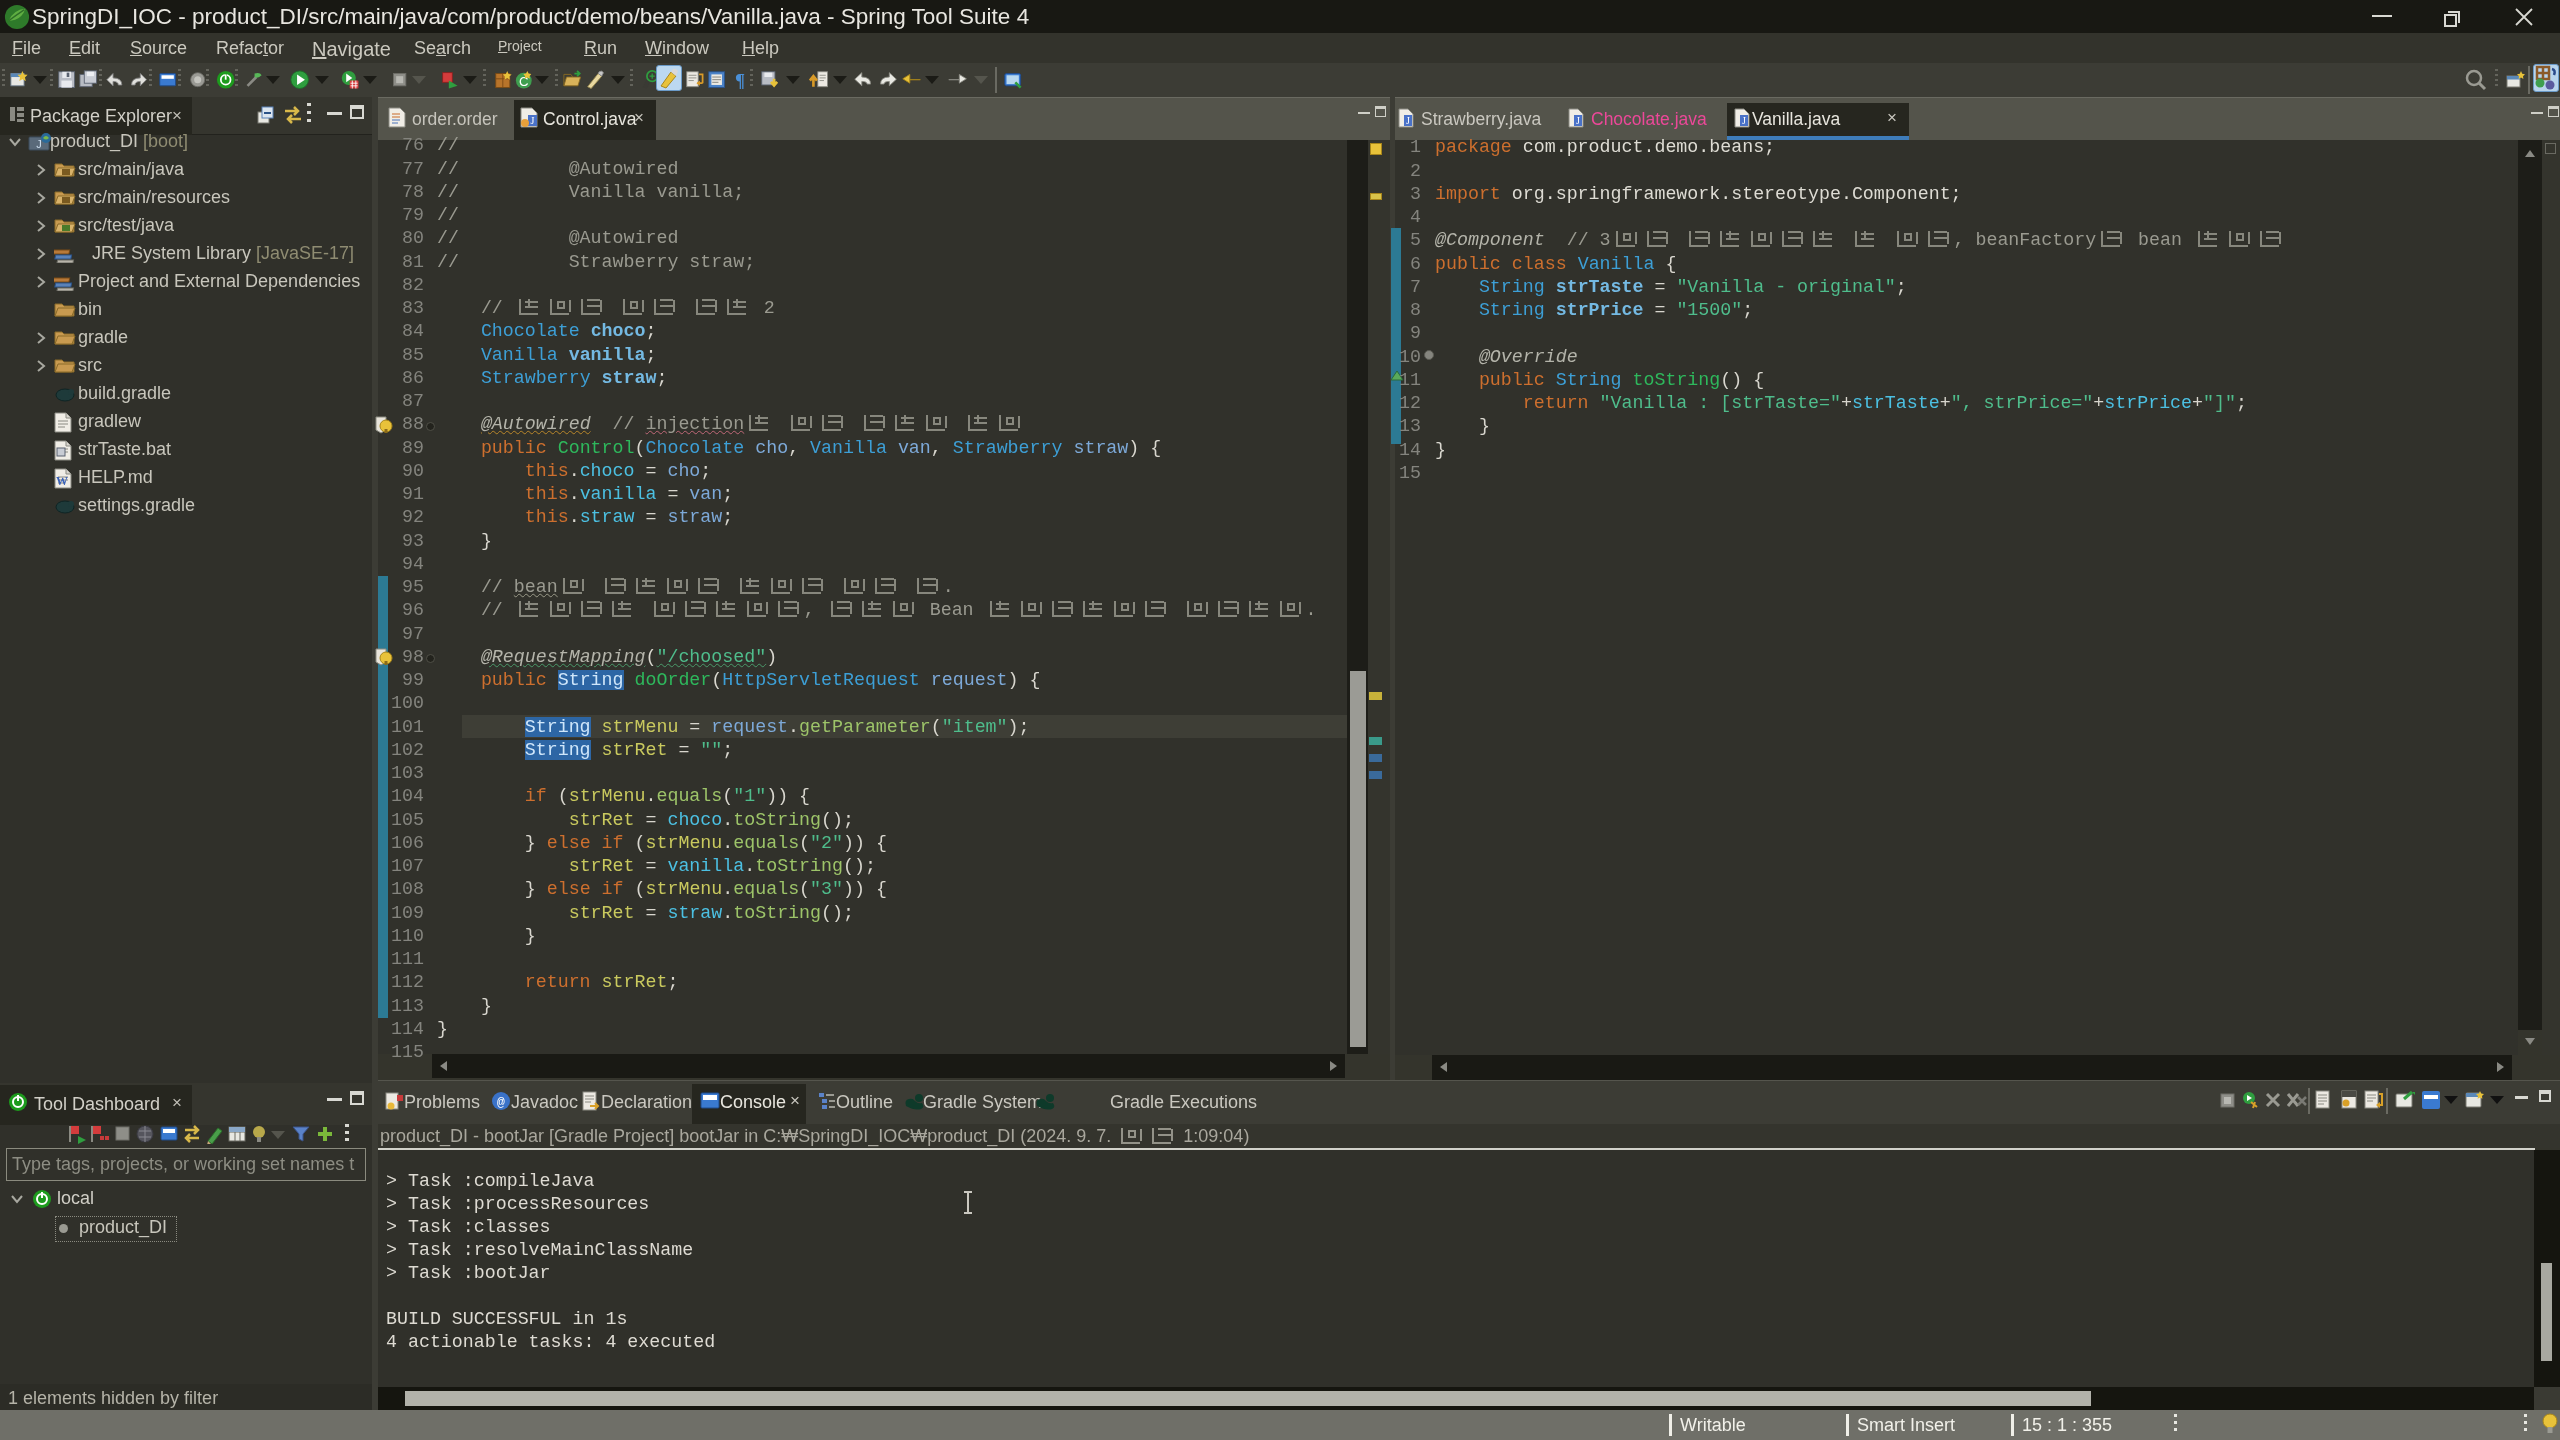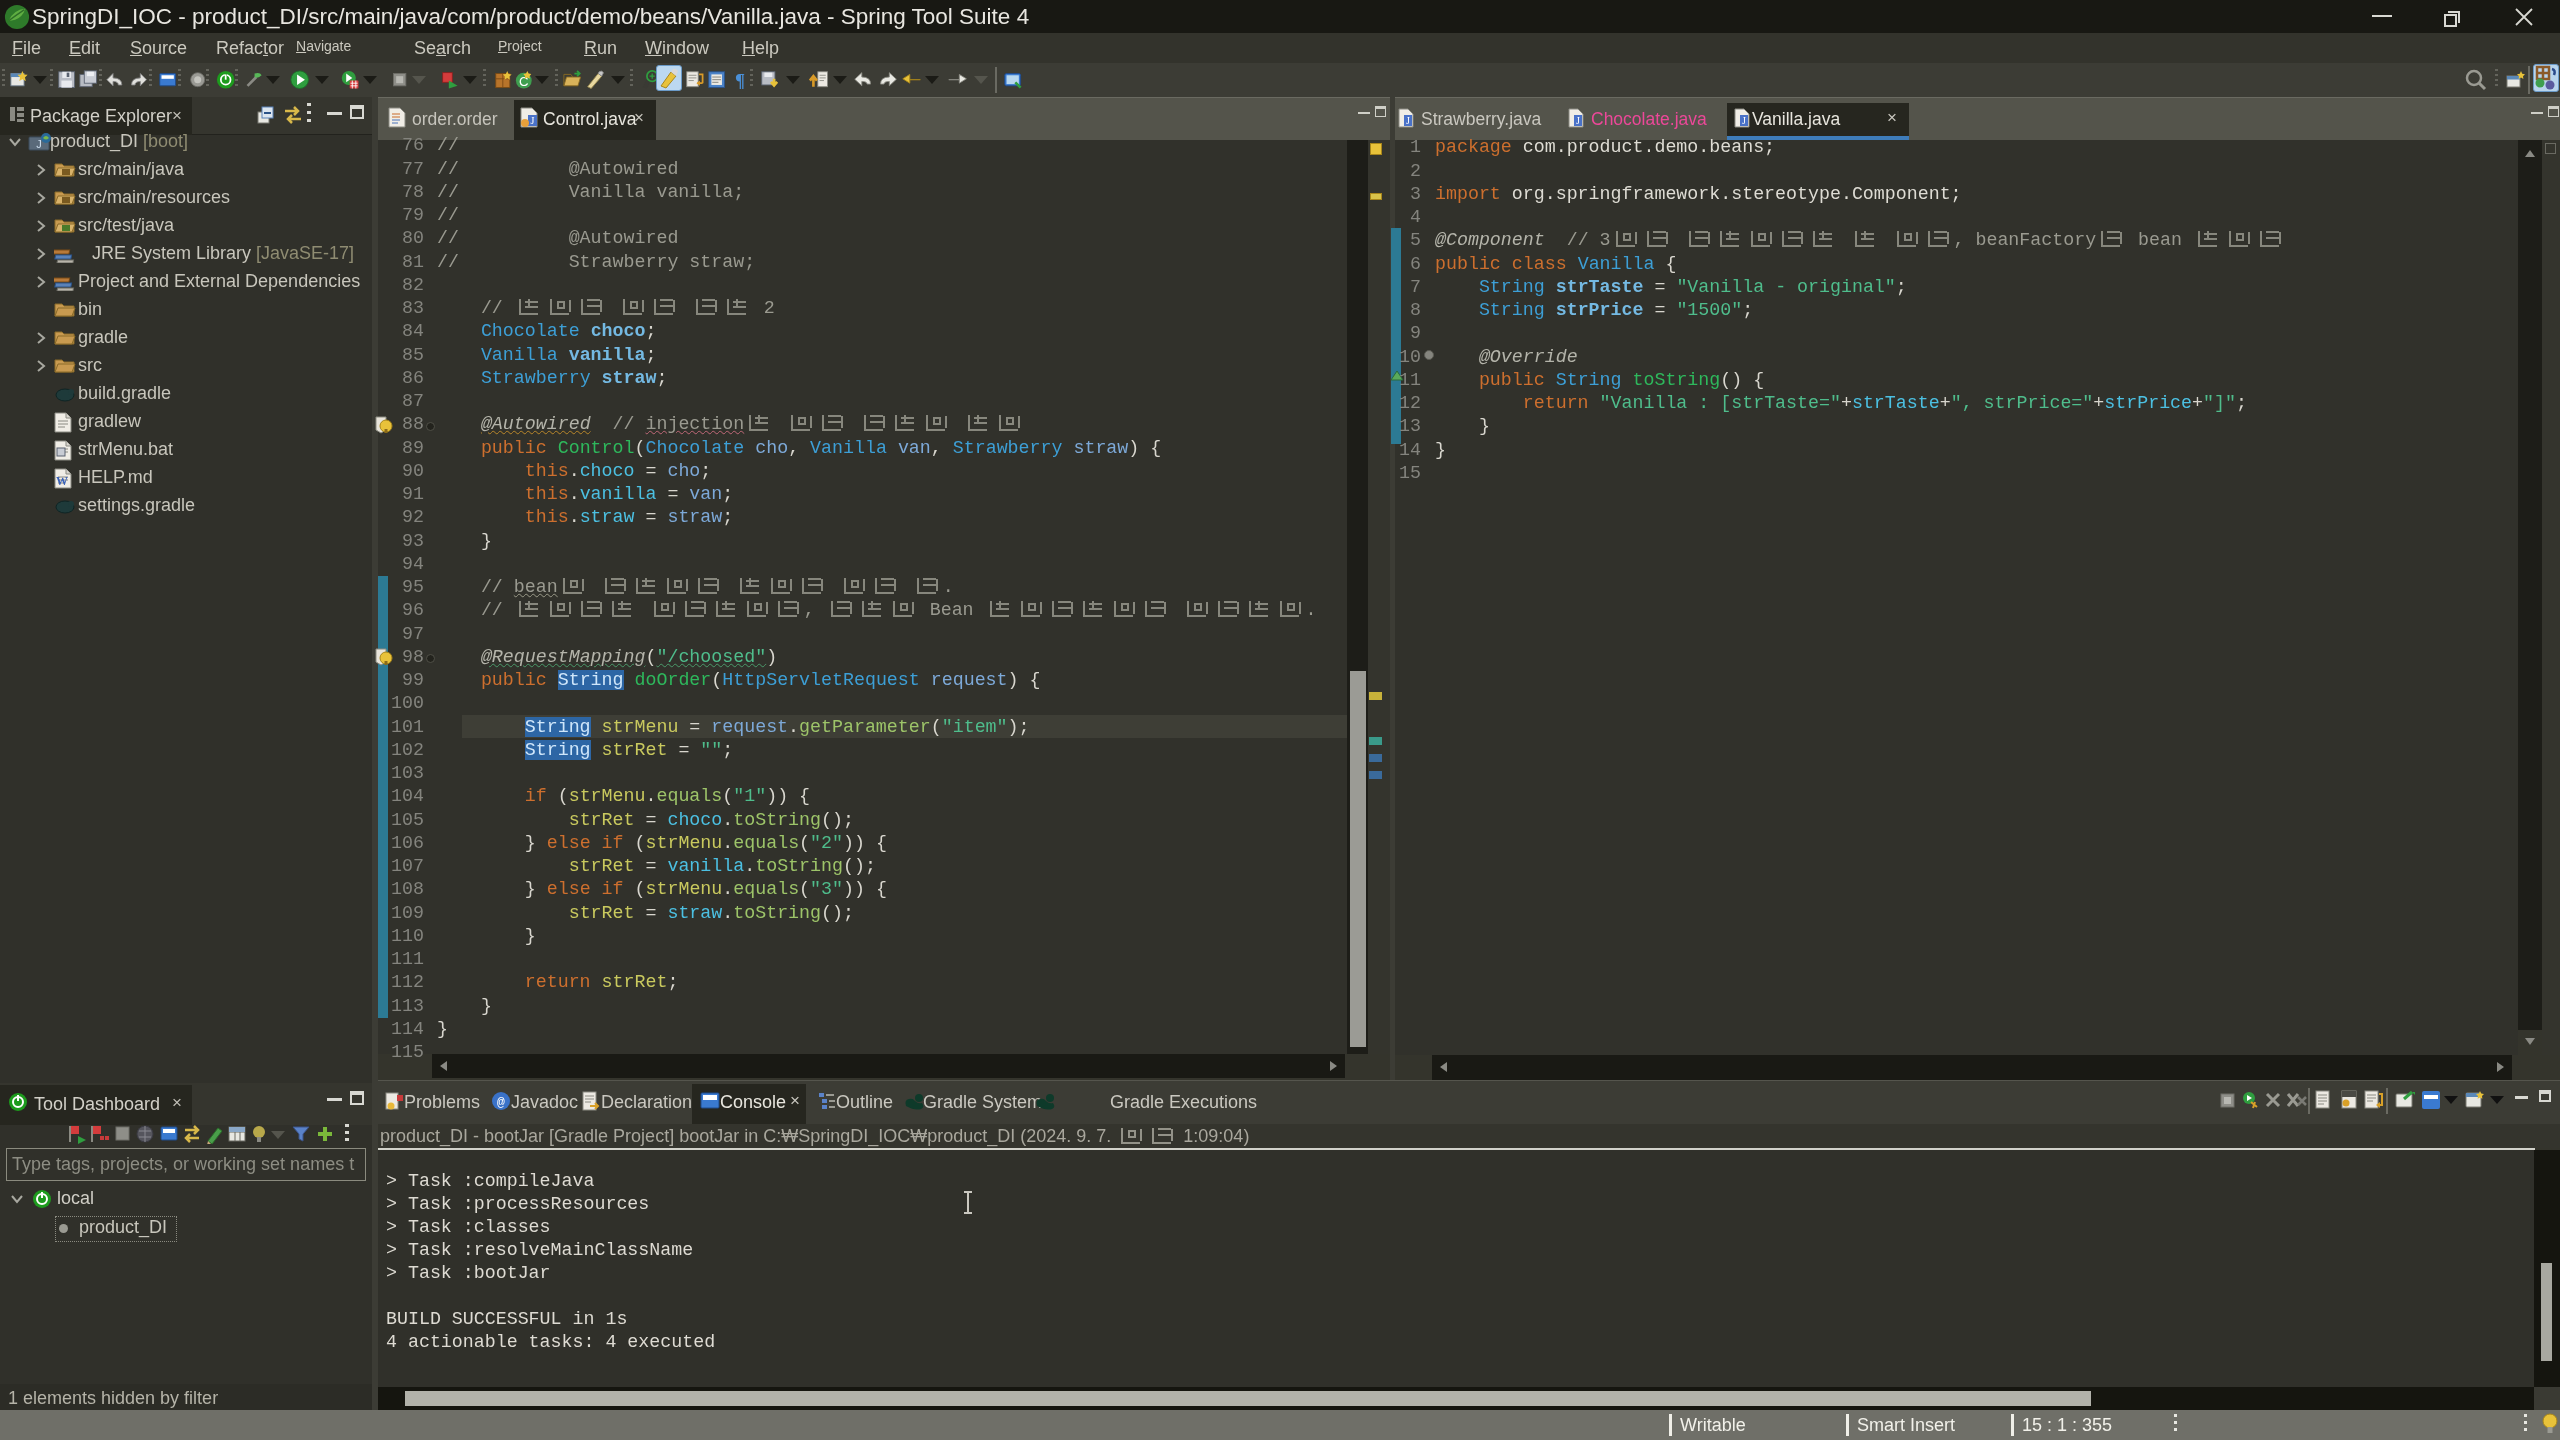--- a/index.html
+++ b/index.html
@@ -40,21 +40,21 @@
     <rect x="3" y="8" width="11" height="11" fill="#181813" stroke="#d8d8d2" stroke-width="2"></rect>
   </svg>
 <svg class="a" style="left:2514px;top:7px" width="20" height="20">
     <path d="M2 2 L18 18 M18 2 L2 18" stroke="#d8d8d2" stroke-width="1.8"></path>
   </svg>
 <div class="a" style="left:0;top:33px;width:2560px;height:30px;background:#33332c"></div>
 <div class="a" style="left:12px;top:38px;font-size:18px;color:#cbc9bf"><u>F</u>ile</div>
 <div class="a" style="left:69px;top:38px;font-size:18px;color:#cbc9bf"><u>E</u>dit</div>
 <div class="a" style="left:130px;top:38px;font-size:18px;color:#cbc9bf"><u>S</u>ource</div>
 <div class="a" style="left:216px;top:38px;font-size:18px;color:#cbc9bf">Refac<u>t</u>or</div>
-<div class="a" style="left:296px;top:38px;font-size:14px;color:#cbc9bf"><u>N</u>avigate</div>
+<div class="a" style="left:312px;top:38px;font-size:20px;color:#cbc9bf"><u>N</u>avigate</div>
 <div class="a" style="left:414px;top:38px;font-size:18px;color:#cbc9bf">Se<u>a</u>rch</div>
 <div class="a" style="left:498px;top:38px;font-size:14px;color:#cbc9bf"><u>P</u>roject</div>
 <div class="a" style="left:584px;top:38px;font-size:18px;color:#cbc9bf"><u>R</u>un</div>
 <div class="a" style="left:645px;top:38px;font-size:18px;color:#cbc9bf"><u>W</u>indow</div>
 <div class="a" style="left:742px;top:38px;font-size:18px;color:#cbc9bf"><u>H</u>elp</div>
 <div class="a" style="left:0;top:63px;width:2560px;height:34px;background:#3c3c35"></div>
 <div class="a grip" style="left:2px;top:69px"></div>
 <div class="a" style="left:10px;top:70px;width:22px;height:22px;transform:scale(.88);transform-origin:0 0"><svg width="22" height="22" viewBox="0 0 22 22">
       <rect x="1" y="4" width="15" height="14" fill="#e8e8e4" stroke="#6a7a8a"></rect>
       <rect x="1" y="4" width="15" height="4" fill="#5a88b8"></rect>
@@ -335,21 +335,21 @@
       <path d="M12 1 v5 h5" fill="#d8d5ce" stroke="#8a8a82"></path>
       <path d="M4 9 h10 M4 12 h10 M4 15 h7" stroke="#8a8a82"></path>
     </svg></div>
 <div class="a" style="left:78px;top:411px;font-size:18px;color:#c8c6bc">gradlew</div>
 <div class="a" style="left:54px;top:440px"><svg width="18" height="21" viewBox="0 0 18 21">
       <path d="M1 1 h11 l5 5 v14 h-16 z" fill="#f0ede6" stroke="#8a8a82"></path>
       <path d="M12 1 v5 h5" fill="#d8d5ce" stroke="#8a8a82"></path>
       <path d="M4 9 h10 M4 12 h10 M4 15 h7" stroke="#8a8a82"></path>
       <rect x="3" y="8" width="8" height="8" fill="#c8ccd4" stroke="#5a6270"></rect>
     </svg></div>
-<div class="a" style="left:78px;top:439px;font-size:18px;color:#c8c6bc">strMenu.bat</div>
+<div class="a" style="left:78px;top:439px;font-size:18px;color:#c8c6bc">strTaste.bat</div>
 <div class="a" style="left:54px;top:468px"><svg width="18" height="21" viewBox="0 0 18 21">
       <path d="M1 1 h11 l5 5 v14 h-16 z" fill="#f0ede6" stroke="#8a8a82"></path>
       <path d="M12 1 v5 h5" fill="#d8d5ce" stroke="#8a8a82"></path>
       <path d="M4 9 h10 M4 12 h10 M4 15 h7" stroke="#8a8a82"></path>
       <text x="8" y="17" font-size="12" fill="#3a62b8" text-anchor="middle" font-weight="bold" font-family="Liberation Serif">W</text>
     </svg></div>
 <div class="a" style="left:78px;top:467px;font-size:18px;color:#c8c6bc">HELP.md</div>
 <div class="a" style="left:54px;top:496px"><svg width="22" height="19" viewBox="0 0 22 19">
       <ellipse cx="11" cy="11" rx="9" ry="6" fill="#1e3a3a" stroke="#0e2424"></ellipse>
       <circle cx="17" cy="8" r="3" fill="#1e3a3a"></circle>

